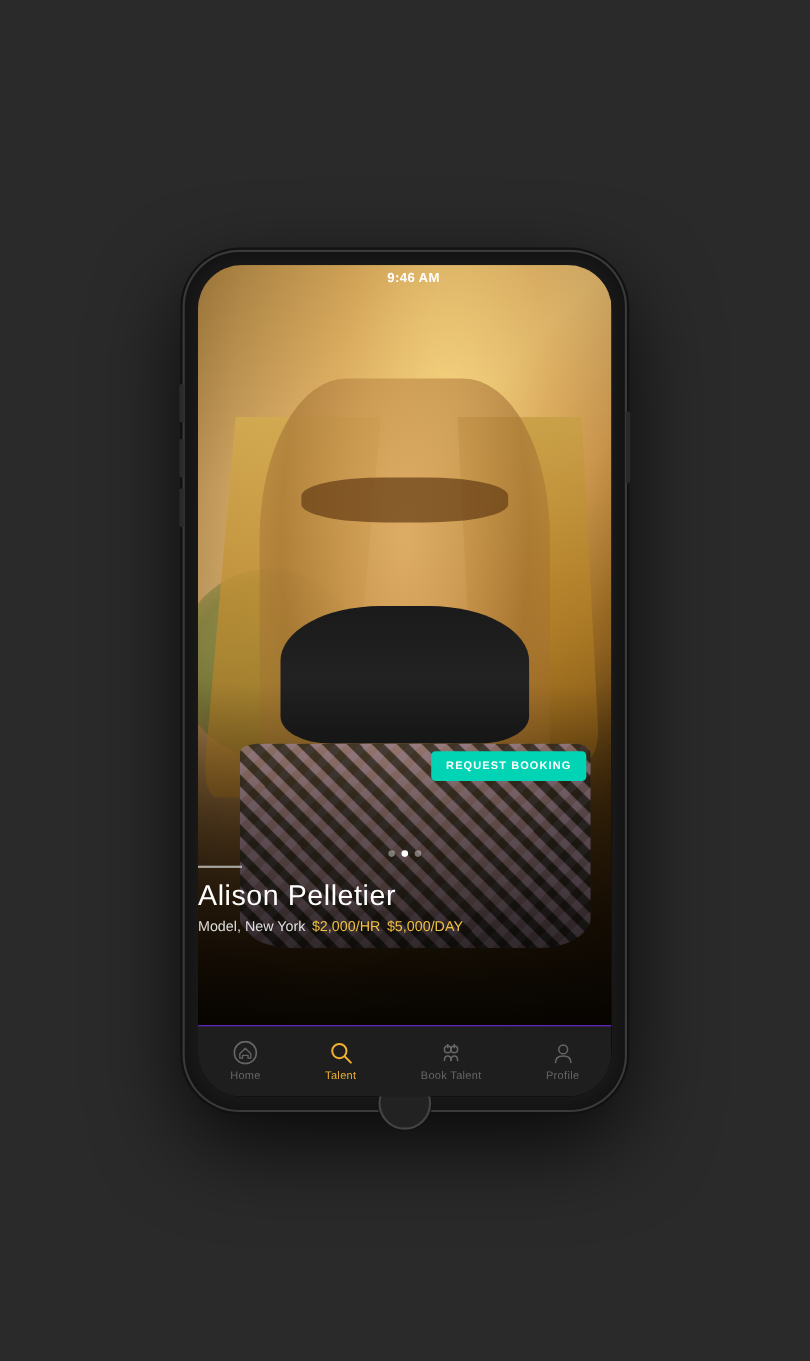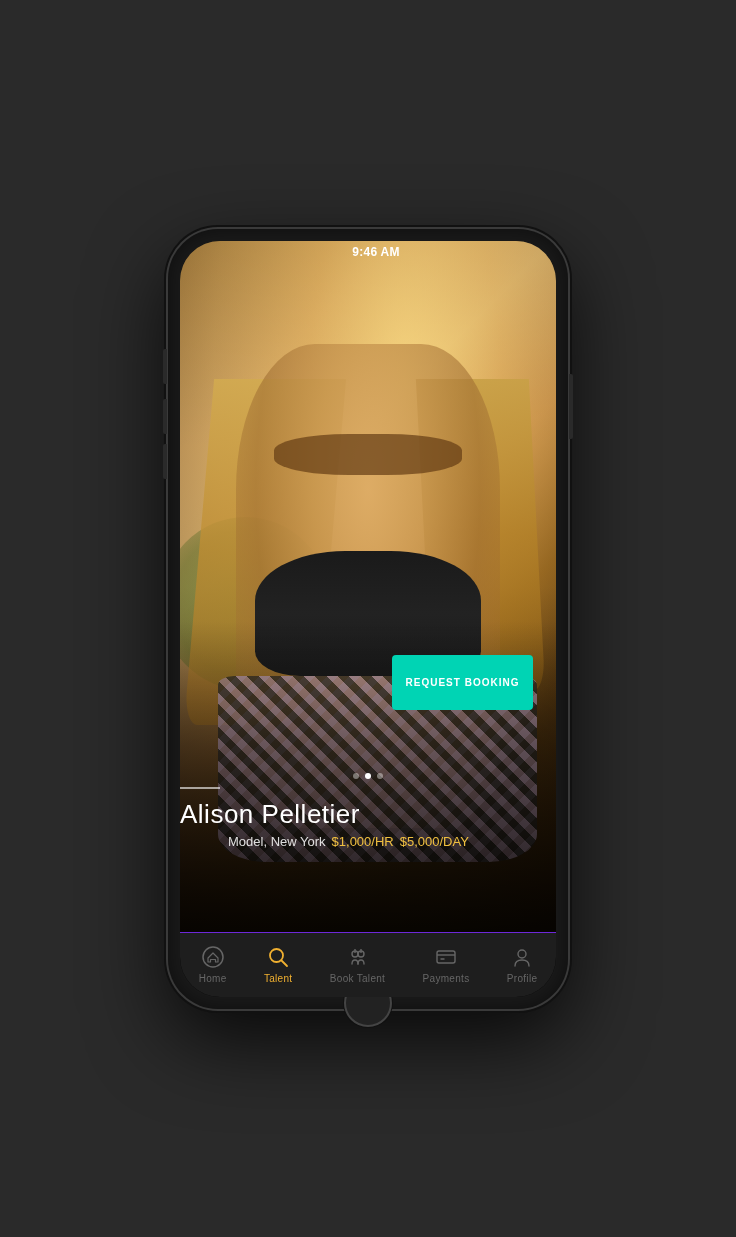--- a/index.html
+++ b/index.html
@@ -204,21 +204,21 @@
     
     .request-booking-btn {
       position: absolute;
       bottom: 32%;
       right: 6%;
       background: #00d4b4;
       color: white;
       font-size: 10px;
       font-weight: 700;
       letter-spacing: 1px;
-      padding: 22px 14px;
+      padding: 8px 14px;
       border-radius: 4px;
       border: none;
       cursor: pointer;
       z-index: 10;
       text-transform: uppercase;
     }
 
     
     .pagination-dots {
       position: absolute;
@@ -259,21 +259,20 @@
       letter-spacing: 0.5px;
       margin-bottom: 4px;
     }
 
     .profile-meta {
       color: rgba(255,255,255,0.85);
       font-size: 13px;
       display: flex;
       align-items: center;
       gap: 6px;
-      margin-left: 48px;
     }
 
     .profile-meta-location {
       color: rgba(255,255,255,0.85);
     }
 
     .profile-meta-rate {
       color: #f0c040;
     }
 
@@ -377,21 +376,21 @@
         <div class="dot"></div>
         <div class="dot active"></div>
         <div class="dot"></div>
       </div>
 
       <div class="profile-info">
         <div class="divider-line"></div>
         <div class="profile-name">Alison Pelletier</div>
         <div class="profile-meta">
           <span class="profile-meta-location">Model, New York</span>
-          <span class="profile-meta-rate" style="color: #f0c040;">$1,000/HR</span>
+          <span class="profile-meta-rate" style="color: #f0c040;">$2,000/HR</span>
           <span class="profile-meta-rate" style="color: #f0c040;">$5,000/DAY</span>
         </div>
       </div>
     </div>
 
     <div class="bottom-nav">
 
       <div class="nav-item">
         <div class="nav-icon">
           <svg width="22" height="22" viewBox="0 0 22 22" fill="none">
@@ -419,30 +418,20 @@
             <circle cx="14" cy="8" r="3" stroke="#666" stroke-width="1.4" fill="none"></circle>
             <path d="M5 18c0-2.5 1.5-4 3-4s3 1.5 3 4" stroke="#666" stroke-width="1.4" fill="none" stroke-linecap="round"></path>
             <path d="M11 18c0-2.5 1.5-4 3-4s3 1.5 3 4" stroke="#666" stroke-width="1.4" fill="none" stroke-linecap="round"></path>
             <line x1="8" y1="3" x2="8" y2="7" stroke="#666" stroke-width="1.4"></line>
             <line x1="14" y1="3" x2="14" y2="7" stroke="#666" stroke-width="1.4"></line>
           </svg>
         </div>
         <span class="nav-label">Book Talent</span>
       </div>
 
-      <div class="nav-item">
-        <div class="nav-icon">
-          <svg width="22" height="22" viewBox="0 0 22 22" fill="none">
-            <rect x="2" y="5" width="18" height="12" rx="2" stroke="#666" stroke-width="1.4" fill="none"></rect>
-            <line x1="2" y1="9" x2="20" y2="9" stroke="#666" stroke-width="1.4"></line>
-            <line x1="6" y1="13" x2="9" y2="13" stroke="#666" stroke-width="1.4" stroke-linecap="round"></line>
-          </svg>
-        </div>
-        <span class="nav-label">Payments</span>
-      </div>
 
       <div class="nav-item">
         <div class="nav-icon">
           <svg width="22" height="22" viewBox="0 0 22 22" fill="none">
             <circle cx="11" cy="8" r="4" stroke="#666" stroke-width="1.4" fill="none"></circle>
             <path d="M4 20c0-4 3-6 7-6s7 2 7 6" stroke="#666" stroke-width="1.4" fill="none" stroke-linecap="round"></path>
           </svg>
         </div>
         <span class="nav-label">Profile</span>
       </div>

